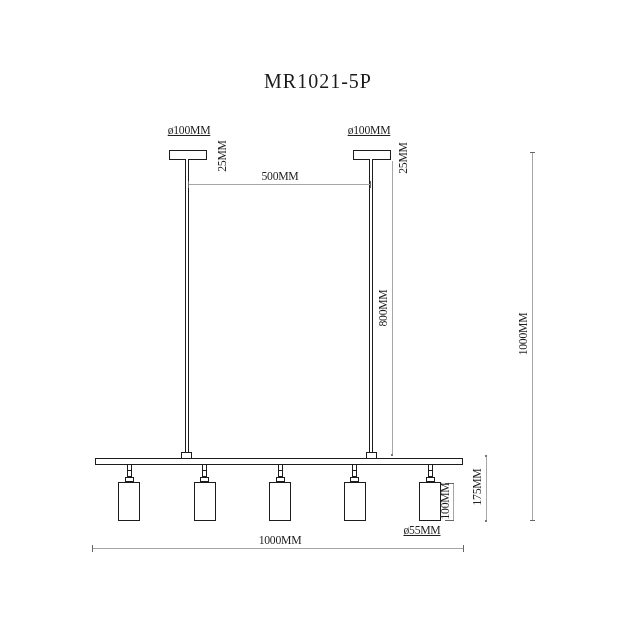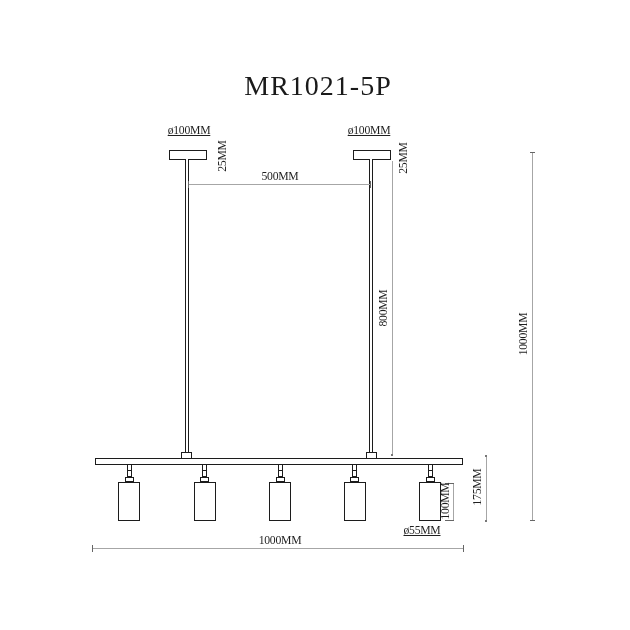--- a/index.html
+++ b/index.html
@@ -2,21 +2,21 @@
 <html><head>
 <meta charset="utf-8">
 <style>
   html,body{margin:0;padding:0;background:#fff;}
   .canvas{
     position:relative;width:630px;height:630px;background:#ffffff;
     font-family:"Liberation Serif", serif;color:#1c1c1c;overflow:hidden;
   }
   .title{
     position:absolute;left:318px;top:70px;transform:translateX(-50%);
-    font-size:28px;letter-spacing:1px;white-space:nowrap;color:#1a1a1a;
+    font-size:20px;letter-spacing:1px;white-space:nowrap;color:#1a1a1a;
   }
   
   .stroke{position:absolute;border:1.3px solid #1c1c1c;background:#fff;box-sizing:border-box;}
   .canopy-l{left:169px;top:150px;width:38px;height:10px;}
   .canopy-r{left:353px;top:150px;width:38px;height:10px;}
   .rod{position:absolute;width:4px;border-left:1.2px solid #1c1c1c;border-right:1.2px solid #1c1c1c;background:#fff;box-sizing:border-box;}
   .rod-l{left:184.5px;top:159px;height:294px;}
   .rod-r{left:369px;top:159px;height:294px;}
   .flange{border-width:1.1px;}
   .flange-l{left:181px;top:452px;width:11px;height:7px;}

